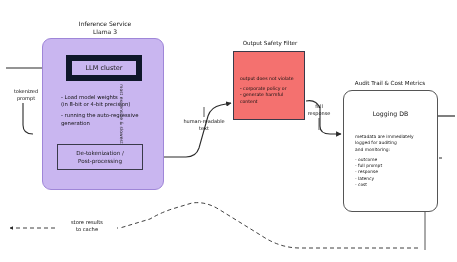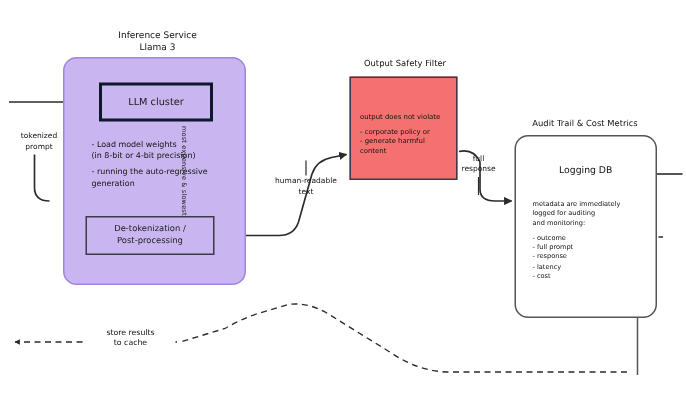--- a/index.html
+++ b/index.html
@@ -37,21 +37,21 @@
     width: 86px;
     text-align: center;
     font-size: 6px;
     line-height: 8px;
     color: #111;
   }
   #llm-cluster-box {
     left: 66px; top: 55px;
     width: 76px; height: 26px;
     background: #c9b6f0;
-    border: 2px solid #0f172a;
+    border: 6px solid #0f172a;
     box-sizing: border-box;
     display: flex;
     align-items: center;
     justify-content: center;
     font-size: 6.5px;
   }
   #llm-notes {
     left: 61px; top: 94px;
     width: 84px;
     font-size: 5.3px;

